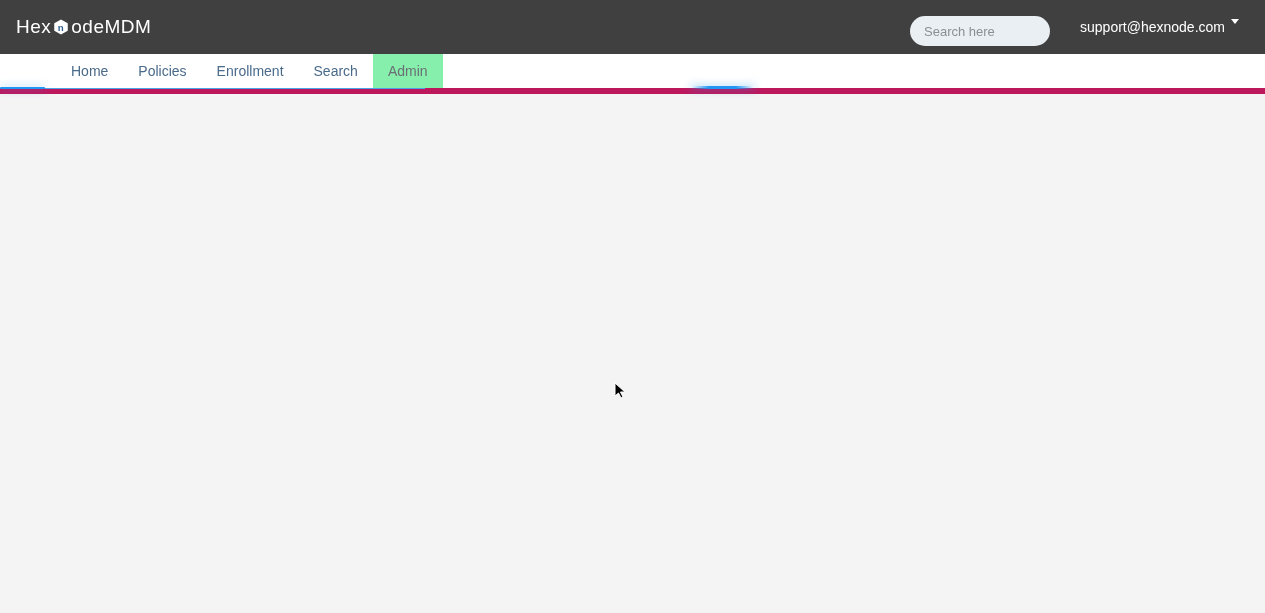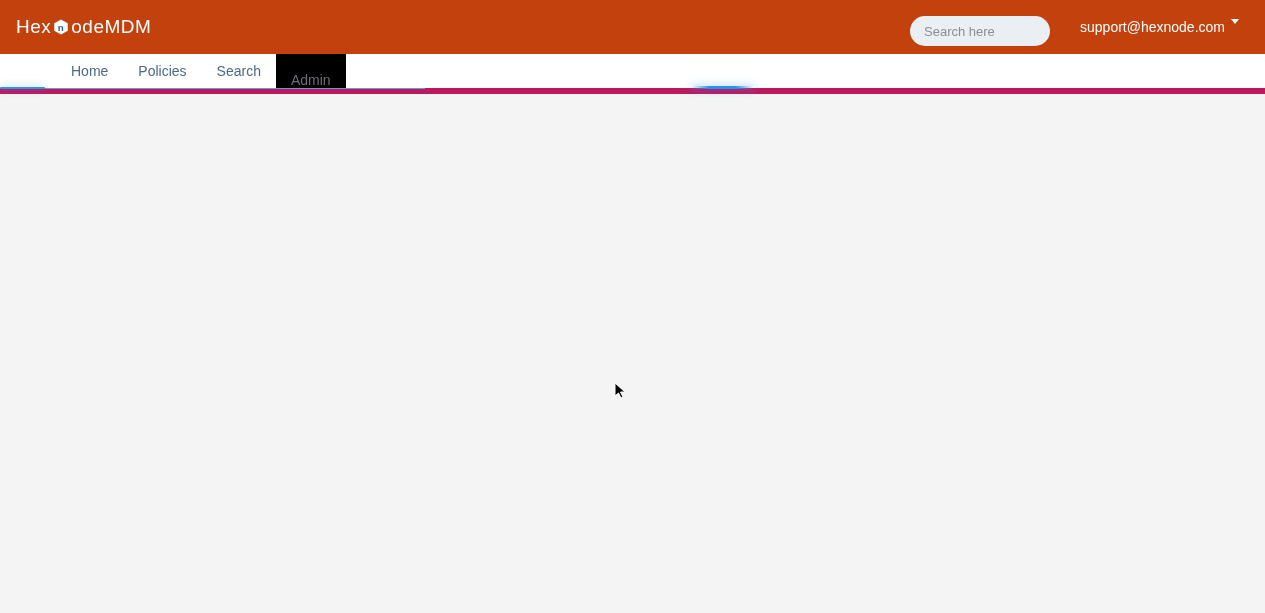--- a/index.html
+++ b/index.html
@@ -6,21 +6,21 @@
     body {
       font-family: -apple-system, BlinkMacSystemFont, "Segoe UI", Helvetica, Arial, sans-serif;
       background: #f4f4f4;
       width: 1265px;
       height: 613px;
       overflow: hidden;
       position: relative;
     }
 
     .topbar {
-      background: #c2410c;
+      background: #404040;
       height: 54px;
       display: flex;
       align-items: center;
       padding: 0 16px;
       color: #fff;
     }
 
     .logo {
       display: flex;
       align-items: center;
@@ -86,23 +86,22 @@
     }
     .nav-item {
       display: flex;
       align-items: center;
       padding: 0 15px;
       font-size: 14px;
       color: #4a6a8a;
       cursor: pointer;
     }
     .nav-item.active {
-      background: #000000;
+      background: #86efac;
       color: #6a6f75;
-      align-items: flex-end;
     }
 
     
     .progress-line {
       position: absolute;
       bottom: -1px;
       height: 2px;
       background: #2196f3;
     }
     .progress-a {
@@ -167,20 +166,23 @@
 </div>
 
 <div class="navbar">
   <div class="nav-item">
     <span>Home</span>
   </div>
   <div class="nav-item">
     <span>Policies</span>
   </div>
   <div class="nav-item">
+    <span>Enrollment</span>
+  </div>
+  <div class="nav-item">
     <span>Search</span>
   </div>
   <div class="nav-item active">
     <span>Admin</span>
   </div>
 
   <div class="progress-line progress-a"></div>
   <div class="progress-line progress-b"></div>
   <div class="progress-line progress-c"></div>
 </div>

